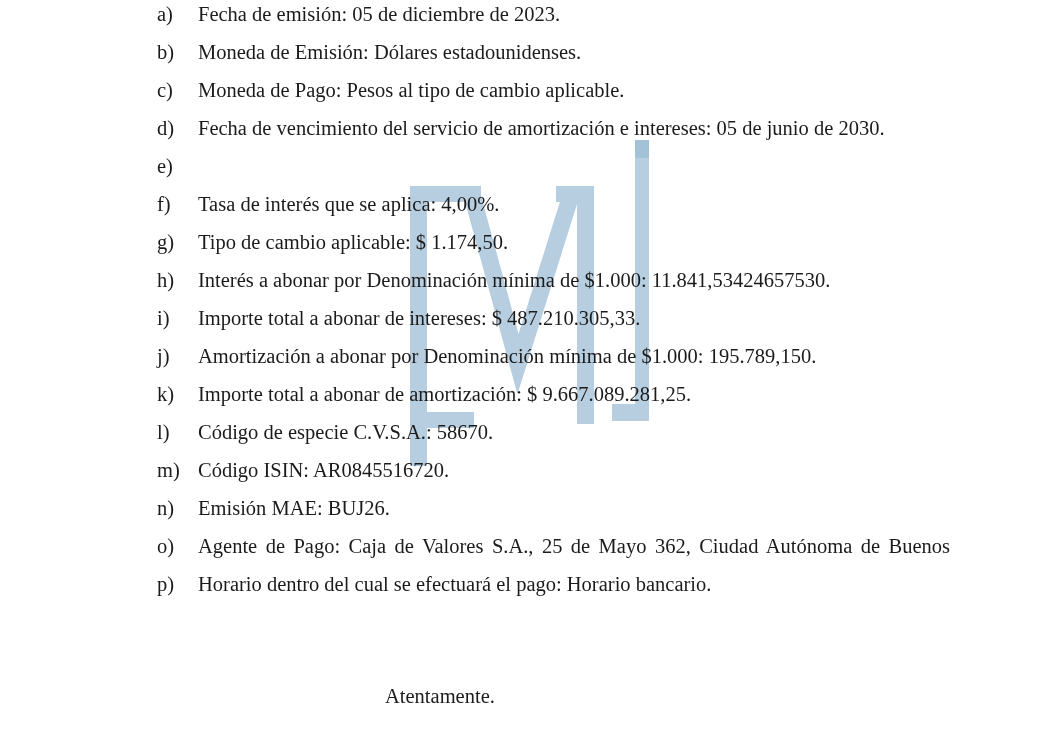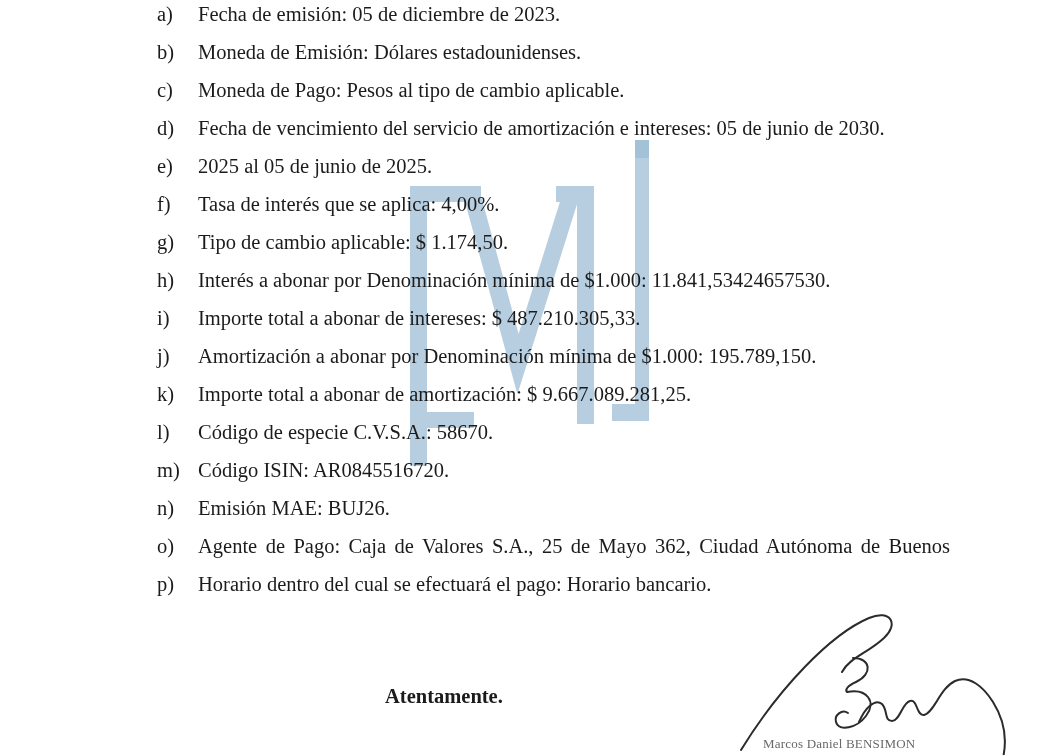--- a/index.html
+++ b/index.html
@@ -53,21 +53,20 @@
     text-align-last: justify;
   }
   .closing {
     position: absolute;
     left: 385px;
     top: 677px;
     z-index: 1;
     font-size: 20.5px;
     line-height: 38px;
     color: #1b1b1b;
-    font-weight: bold;
   }
   .signature-block {
     position: absolute;
     left: 735px;
     top: 598px;
     width: 322px;
     height: 157px;
     z-index: 2;
   }
   .signature-svg {
@@ -135,21 +134,20 @@
       </div>
       <div class="item">
         <div class="item-label">d)</div>
         <div class="item-body">
           <div class="line">Fecha de vencimiento del servicio de amortización e intereses: 05 de junio de 2030.</div>
         </div>
       </div>
       <div class="item">
         <div class="item-label">e)</div>
         <div class="item-body">
-          <div class="line">2025 al 05 de junio de 2025.</div>
         </div>
       </div>
       <div class="item">
         <div class="item-label">f)</div>
         <div class="item-body">
           <div class="line">Tasa de interés que se aplica: 4,00%.</div>
         </div>
       </div>
       <div class="item">
         <div class="item-label">g)</div>
@@ -208,29 +206,14 @@
       <div class="item">
         <div class="item-label">p)</div>
         <div class="item-body">
           <div class="line">Horario dentro del cual se efectuará el pago: Horario bancario.</div>
         </div>
       </div>
     </div>
 
   <div class="closing">Atentamente.</div>
 
-  <div class="signature-block">
-    <svg class="signature-svg" width="322" height="157" viewBox="0 0 322 157" aria-hidden="true">
-      <g fill="none" stroke-width="2" stroke-linecap="round" stroke="#2b2b2b">
-
-        <path d="M 6 152 C 44 90, 96 36, 134 20 C 156 11, 164 26, 149 40 C 133 55, 114 60, 107 74"></path>
-
-        <path d="M 118 60 C 136 60, 138 76, 121 84 C 112 88, 110 92, 112 94 C 132 90, 142 104, 131 118 C 122 130, 104 134, 101 124 C 99 117, 107 111, 113 115"></path>
-
-        <path d="M 124 124 C 130 110, 140 100, 147 106 C 153 112, 149 123, 157 123 C 165 123, 167 105, 175 103 C 183 101, 181 118, 189 117"></path>
-
-        <path d="M 189 117 C 199 115, 205 90, 220 83 C 234 77, 248 88, 258 104 C 268 120, 273 138, 268 160"></path>
-      </g>
-    </svg>
-    <div class="signatory-name">Marcos Daniel BENSIMON</div>
-  </div>
 
 </div>
 
 </body></html>

